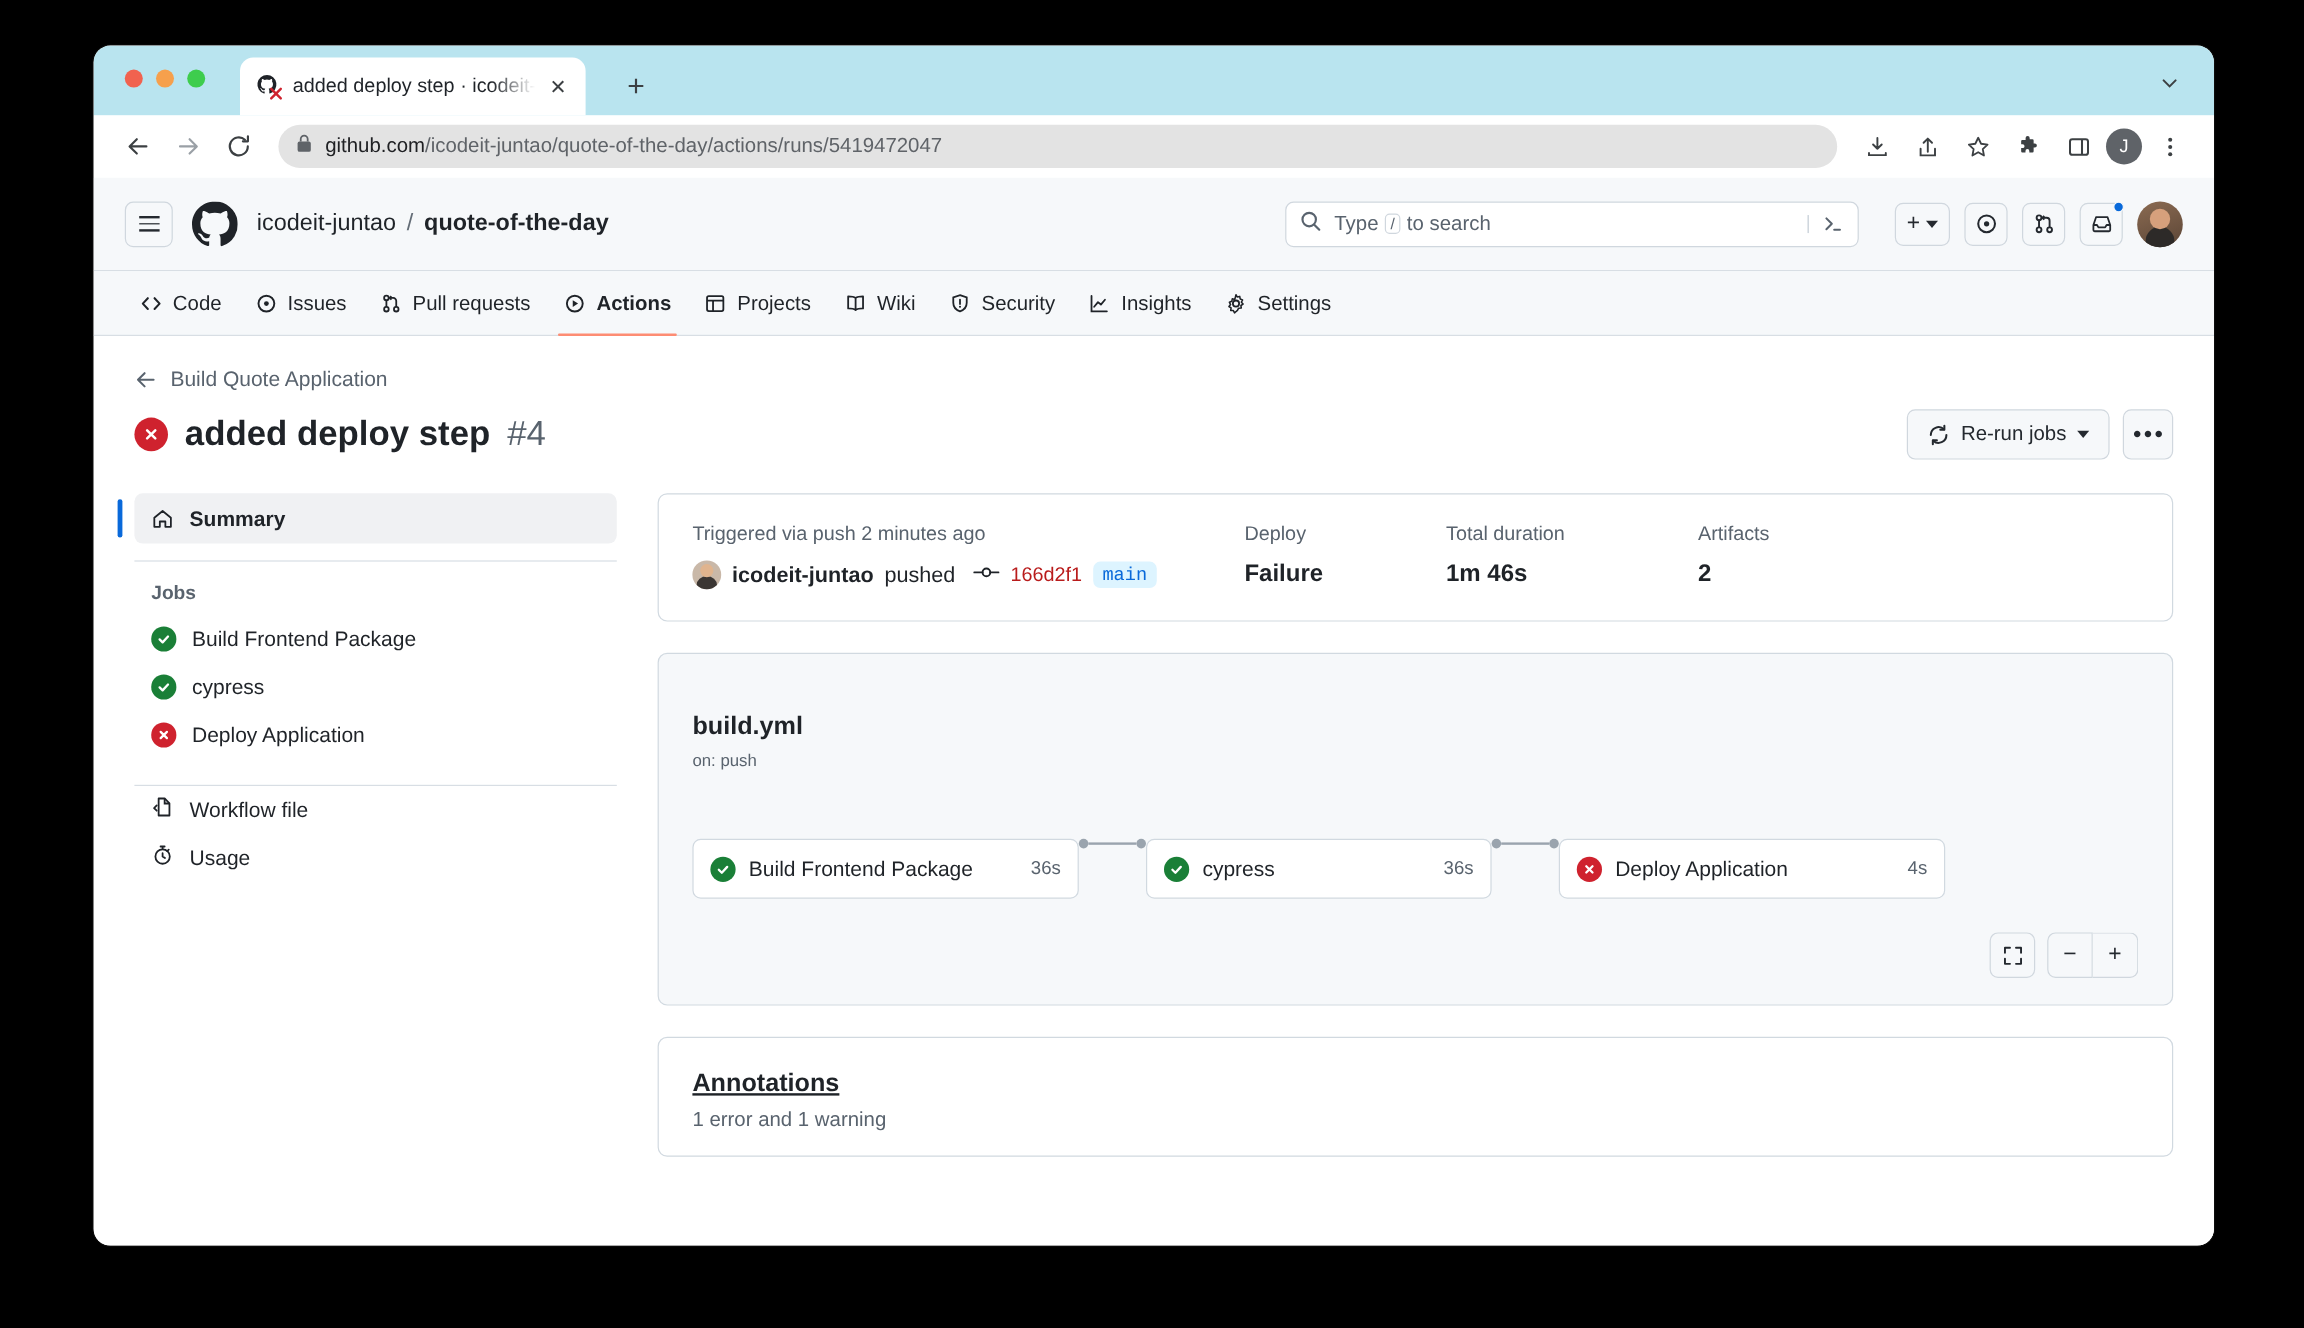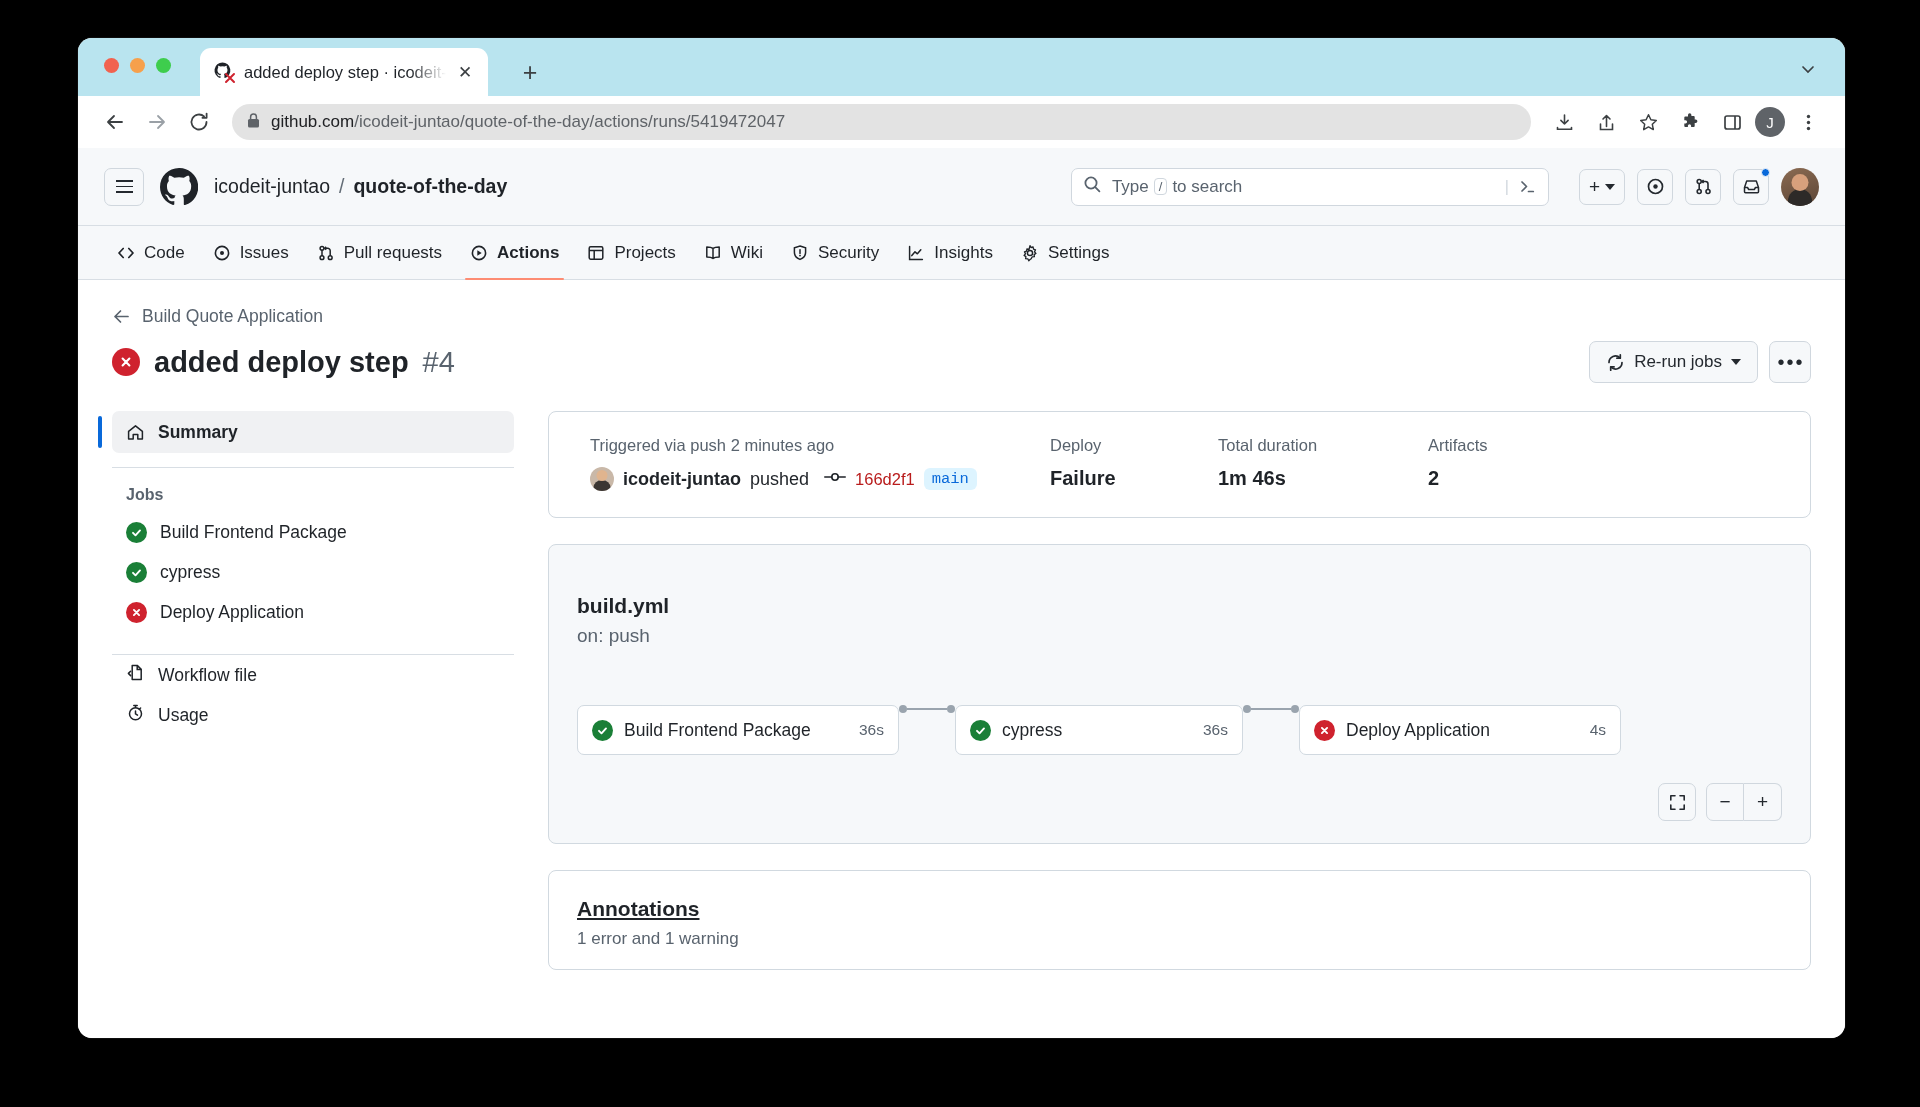--- a/index.html
+++ b/index.html
@@ -293,21 +293,21 @@
     display: flex; align-items: center; gap: 13px;
     padding: 0 14px;
     font-size: 17.5px; color: #1f2328;
   }
   .main { flex: 1; min-width: 0; }
   .card {
     border: 1px solid #d1d9e0;
     border-radius: 8px;
     background: #fff;
   }
-  .summary-card { padding: 24px 28px 26px 41px; display: flex; }
+  .summary-card { padding: 24px 28px 26px 28px; display: flex; }
   .sc-col { flex: 0 0 auto; }
   .sc-col.trig { width: 460px; }
   .sc-col.status { width: 168px; }
   .sc-col.dur { width: 210px; }
   .sc-label { font-size: 16.5px; color: #59636e; margin-bottom: 12px; }
   .sc-value { font-size: 20px; font-weight: bold; color: #1f2328; }
   .trig-line { display: flex; align-items: center; gap: 9px; font-size: 18px; color: #1f2328; }
   .trig-avatar {
     width: 24px; height: 24px; border-radius: 50%;
     background: #c9b8a8; overflow: hidden; position: relative; flex: 0 0 auto;
@@ -329,21 +329,21 @@
   .branch-badge {
     background: #ddf4ff; color: #0969da;
     font-family: "Liberation Mono", monospace;
     font-size: 15.5px;
     padding: 2px 8px; border-radius: 6px;
   }
   
   .wf-card { margin-top: 26px; background: #f6f8fa; position: relative; }
   .wf-head { padding: 26px 28px 0 28px; }
   .wf-title { font-size: 21px; font-weight: bold; color: #1f2328; margin-top: 23px; }
-  .wf-sub { font-size: 19px; color: #59636e; margin-top: 7px; }
+  .wf-sub { font-size: 14px; color: #59636e; margin-top: 7px; }
   .graph {
     height: 196px;
     position: relative;
     padding: 58px 28px 0 28px;
     display: flex; align-items: flex-start;
   }
   .node {
     height: 50px;
     background: #fff;
     border: 1px solid #d1d9e0;

